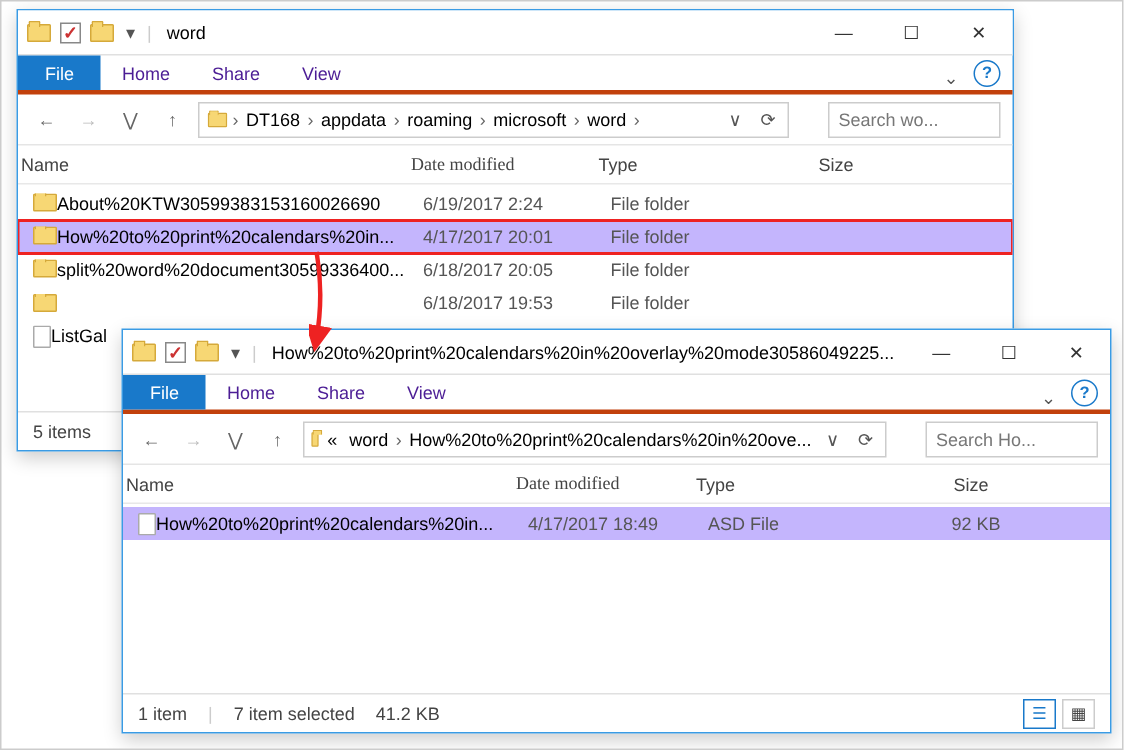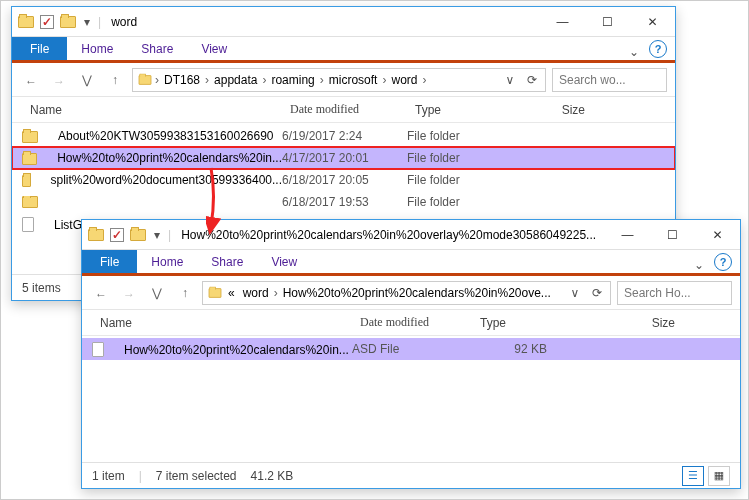--- a/index.html
+++ b/index.html
@@ -17,32 +17,32 @@
 .ribbon-tab { padding: 0 14px; display: flex; align-items: center; color: #4c1d95; }
 .ribbon-help { position: absolute; right: 8px; top: 3px; width: 18px; height: 18px; border: 1px solid #1979ca; border-radius: 50%; color: #1979ca; display:flex;align-items:center;justify-content:center; font-size: 11px; font-weight: bold;}
 .navrow { height: 34px; display: flex; align-items: center; padding: 0 8px; gap: 6px; border-bottom: 1px solid #e5e5e5; }
 .navbtn { width: 22px; height: 22px; display: flex; align-items: center; justify-content: center; color: #666; }
 .navbtn.disabled { color: #bbb; }
 .addrbox { flex: 1; height: 24px; border: 1px solid #ccc; display: flex; align-items: center; padding: 0 4px; gap: 2px; background:#fff; overflow:hidden;}
 .crumb { padding: 0 3px; white-space: nowrap;}
 .crumb-sep { color: #666; }
 .addr-tail { margin-left: auto; display:flex; gap:4px; align-items:center;}
 .smallbtn { width:18px; height:18px; display:flex; align-items:center; justify-content:center; color:#555;}
-.searchbox { width: 115px; height: 24px; border: 1px solid #ccc; display: flex; align-items: center; padding: 0 6px; color:#777; }
-.headerrow { height: 26px; display: flex; align-items: center; border-bottom: 1px solid #e8e8e8; color:#444; padding-left: 18px;}
+.searchbox { width: 115px; height: 24px; border: 1px solid #ccc; display: flex; align-items: center; padding: 0 6px; color:#777;margin-left:20px; }
+.headerrow { height: 26px; display: flex; align-items: center; border-bottom: 1px solid #e8e8e8; color:#444; padding-left: 2px;}
 .col-name { flex: 0 0 260px; }
 .col-date { flex: 0 0 125px; font-family: Liberation Serif, serif; }
 .col-type { flex: 0 0 100px; }
 .col-size { flex: 0 0 80px; text-align:right; padding-right:10px;}
 .rows { flex: 1; overflow: hidden; padding-top:2px;}
 .row { height: 22px; display: flex; align-items: center; padding-left: 10px; }
 .row.selected { background: #c4b5fd; }
 .row.highlighted { outline: 2px solid #e22; outline-offset: -1px; }
 .cell { white-space: nowrap; overflow: hidden; text-overflow: ellipsis; }
-.cell.name { flex: 0 0 260px; display:flex; align-items:flex-end; gap:20px; color:#000;}
+.cell.name { flex: 0 0 260px; display:flex; align-items:flex-start; gap:0; color:#000;}
 .cell.date { flex: 0 0 125px; color:#555;}
 .cell.type { flex: 0 0 100px; color:#555;}
 .cell.size { flex: 0 0 80px; text-align:right; padding-right:10px; color:#555;}
 .statusbar { height: 26px; border-top: 1px solid #e0e0e0; display:flex; align-items:center; padding: 0 10px; color:#444; gap:14px;}
 .status-right { margin-left:auto; display:flex; gap:4px;}
 .viewbtn { width:22px; height:20px; border:1px solid #ccc; display:flex; align-items:center; justify-content:center; font-size:11px;}
 .viewbtn.active { border-color:#1979ca; color:#1979ca;}
 .folder-ico { display:inline-block; width:16px; height:12px; background:#f7d774; border-radius:1px; position:relative; border:1px solid #d5a93a;}
 .folder-ico::before { content:""; position:absolute; top:-3px; left:0; width:6px; height:3px; background:#f7d774; border:1px solid #d5a93a; border-bottom:none; border-radius:1px 1px 0 0;}
 .file-ico { display:inline-block; width:12px; height:15px; background:#fff; border:1px solid #aaa; border-radius:1px;}
@@ -222,20 +222,21 @@
     <div class="col-date">Date modified</div>
     <div class="col-type">Type</div>
     <div class="col-size">Size</div>
   </div>
   <div class="rows" id="rows2">
       <div class="row selected">
         <div class="cell name">
           <span class="file-ico"></span>
           <span>How%20to%20print%20calendars%20in...</span>
         </div>
+        <div class="cell date">4/17/2017 18:49</div>
         <div class="cell type">ASD File</div>
         <div class="cell size">92 KB</div>
       </div>
     </div>
   <div class="statusbar">
     <span>1 item</span>
     <span style="color:#ccc;">|</span>
     <span>7 item selected</span>
     <span>41.2 KB</span>
     <div class="status-right">

